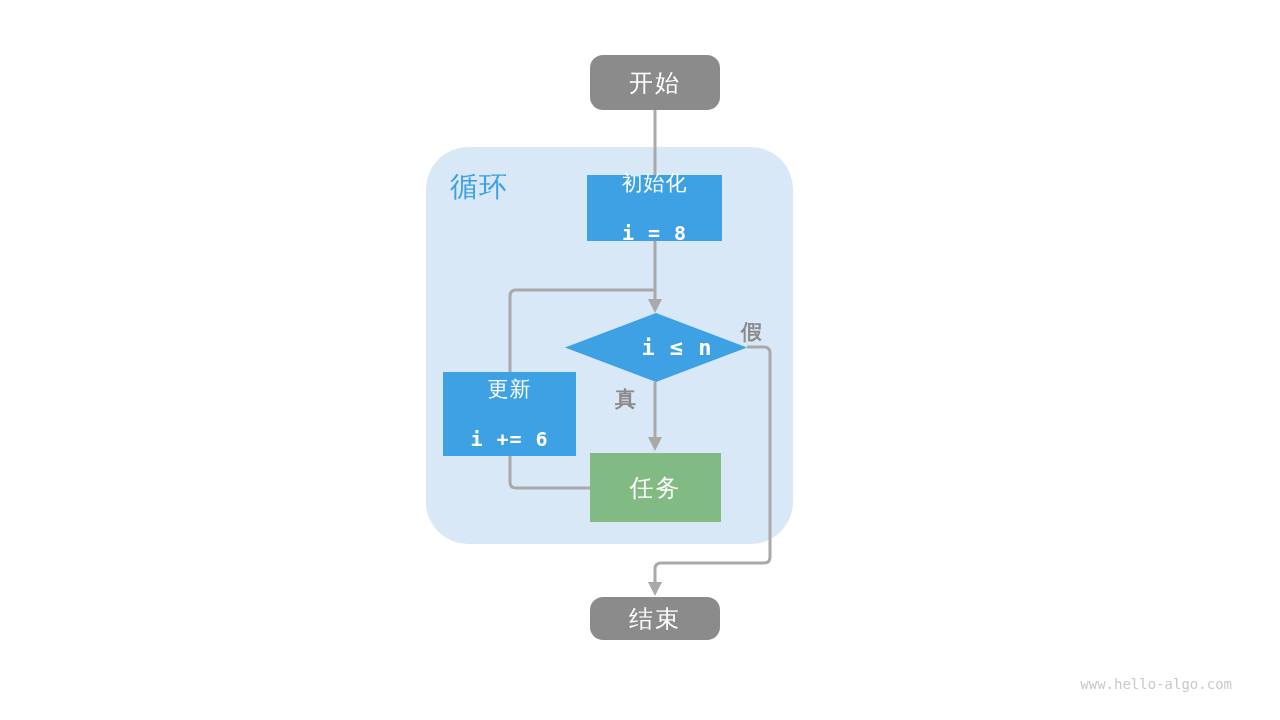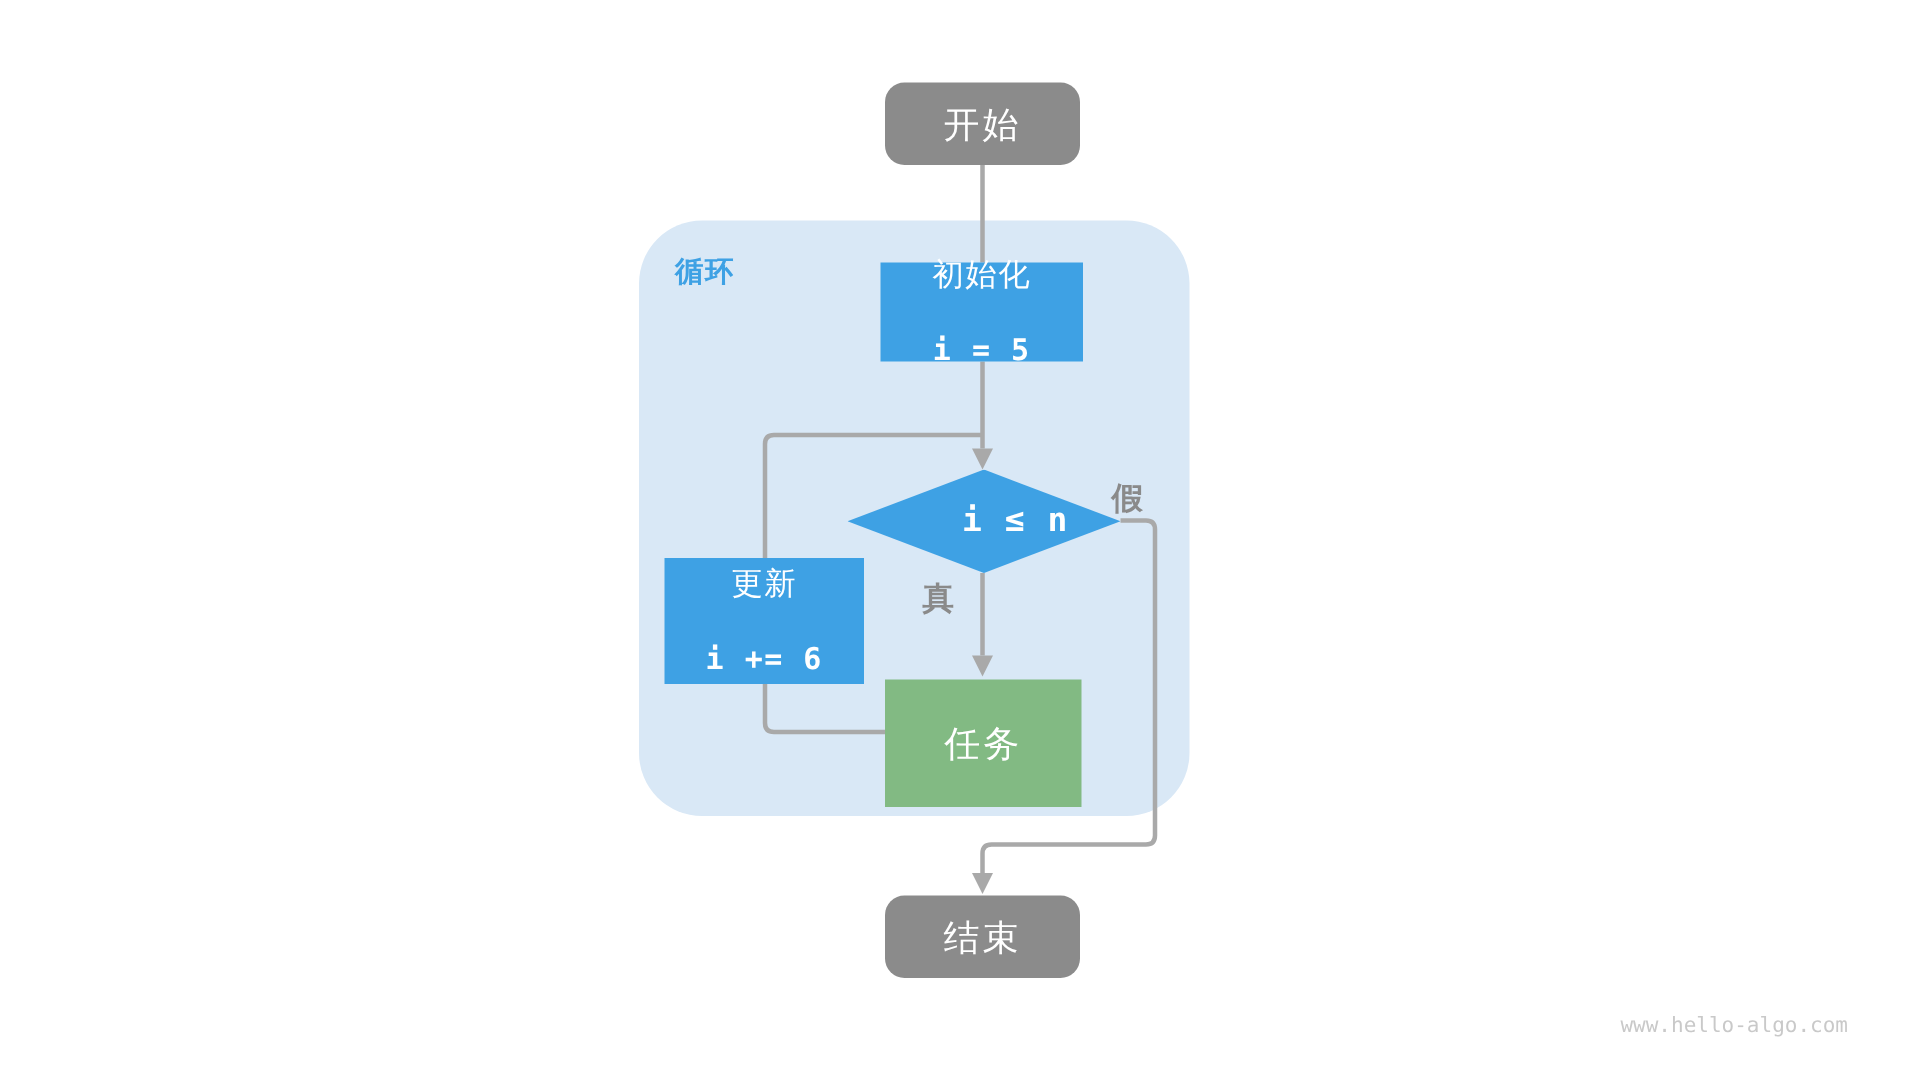--- a/index.html
+++ b/index.html
@@ -14,22 +14,22 @@
   .loop-region {
     position: absolute;
     left: 426px; top: 147px;
     width: 367px; height: 397px;
     background: #D9E8F6;
     border-radius: 42px;
   }
   .loop-label {
     position: absolute;
     left: 450px; top: 168px;
-    font-size: 19px;
-    font-weight: 700;
+    font-size: 28px;
+    font-weight: 400;
     color: #3EA1E4;
     letter-spacing: 1px;
   }
   .connector-layer {
     position: absolute;
     left: 0; top: 0;
     width: 1280px; height: 720px;
     pointer-events: none;
   }
   .node {
@@ -58,25 +58,25 @@
   .node-code {
     font-family: "DejaVu Sans Mono", "Liberation Mono", monospace;
     font-size: 20px;
     font-weight: 700;
     letter-spacing: 1px;
   }
   .node-start { left: 590px; top: 55px;  width: 130px; height: 55px; }
   .node-init  { left: 587px; top: 175px; width: 135px; height: 66px; }
   .node-update{ left: 443px; top: 372px; width: 133px; height: 84px; }
   .node-task  {
-    left: 590px; top: 453px; width: 131px; height: 85px;
+    left: 590px; top: 453px; width: 131px; height: 69px;
     background: #82BA83;
     font-size: 24px; font-weight: 500; letter-spacing: 2px;
   }
-  .node-end   { left: 590px; top: 597px; width: 130px; height: 55px; }
+  .node-end   { left: 590px; top: 597px; width: 130px; height: 43px; }
   .diamond {
     position: absolute;
     left: 565px; top: 313px;
     width: 182px; height: 69px;
     background: #3EA1E4;
     clip-path: polygon(50% 0%, 100% 50%, 50% 100%, 0% 50%);
     display: flex;
     align-items: center;
     justify-content: center;
     color: #ffffff;
@@ -122,21 +122,21 @@
       <polygon points="655,596 648,582 662,582"></polygon>
     </g>
   </svg>
 
   <div class="node terminal node-start">
     <span>开始</span>
   </div>
 
   <div class="node process node-init">
     <div class="node-title">初始化</div>
-    <div class="node-code">i = 5</div>
+    <div class="node-code">i = 8</div>
   </div>
 
   <div class="diamond">
     <span class="node-code">i ≤ n</span>
   </div>
 
   <div class="node process node-update">
     <div class="node-title">更新</div>
     <div class="node-code">i += 6</div>
   </div>

